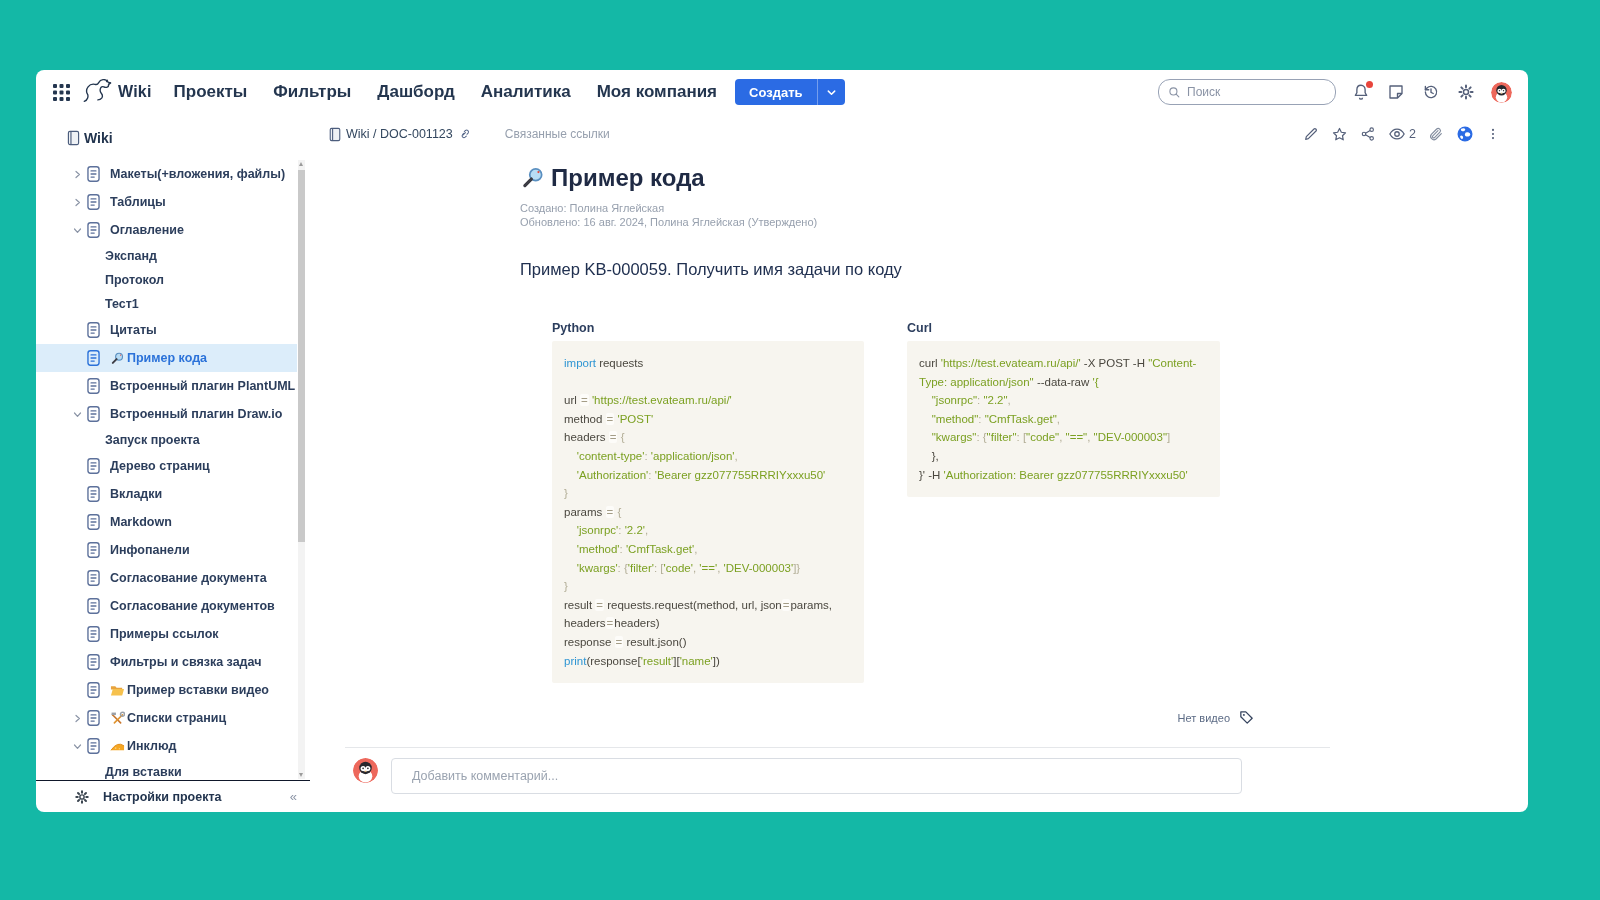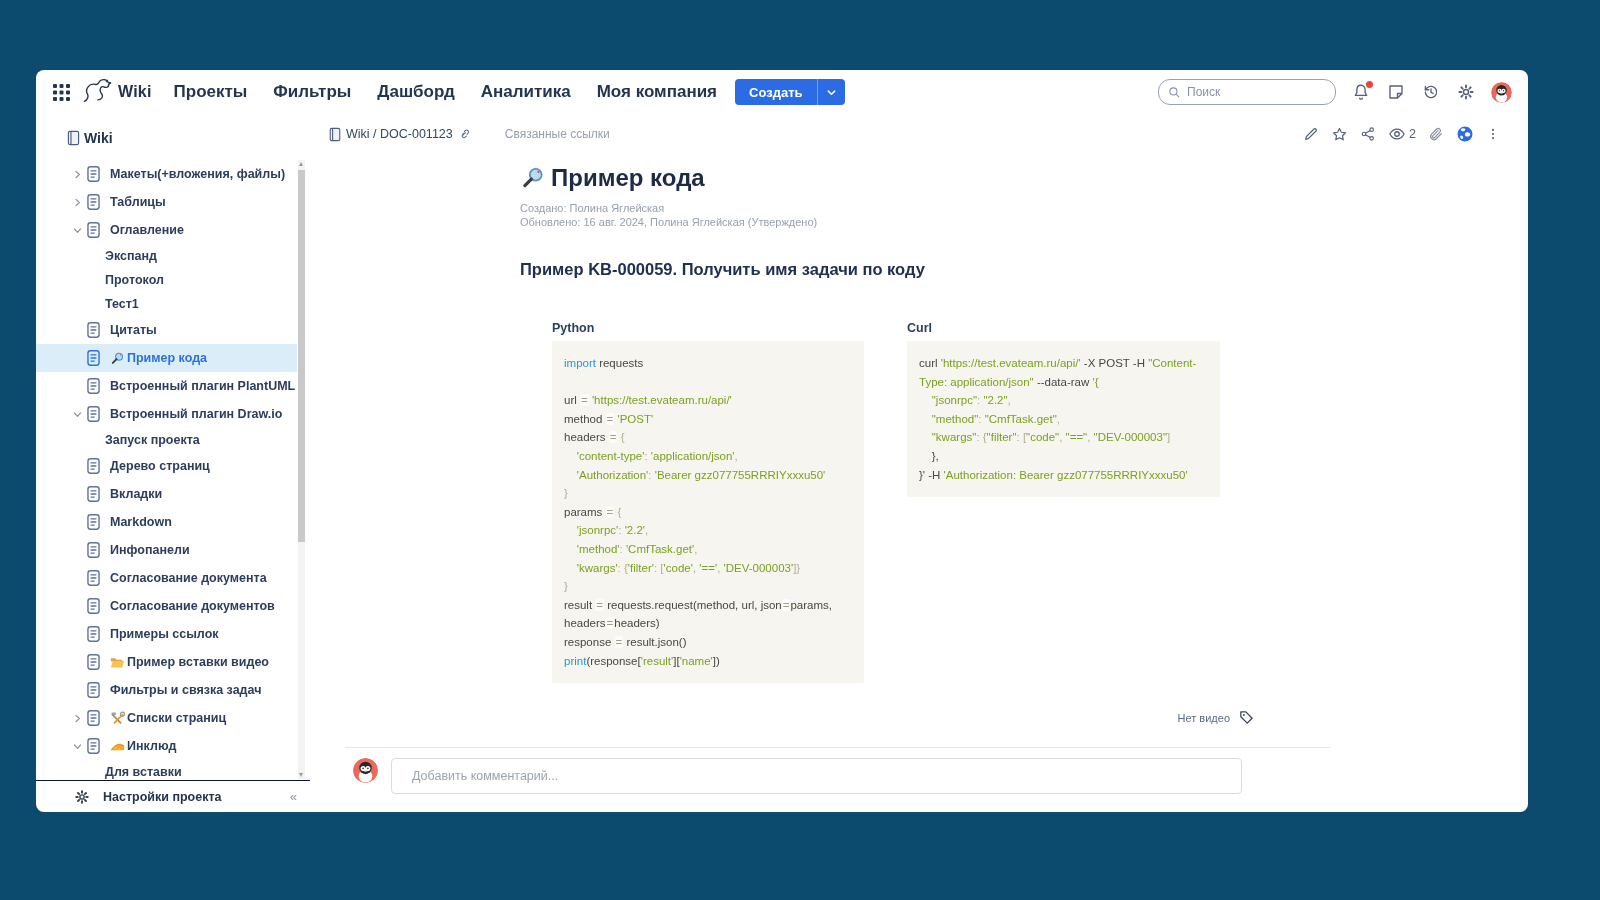--- a/index.html
+++ b/index.html
@@ -1,17 +1,17 @@
 <!DOCTYPE html>
 <html><head>
 <meta charset="utf-8">
 <style>
   html,body{margin:0;padding:0;}
   body{width:1600px;height:900px;font-family:"Liberation Sans",sans-serif;-webkit-font-smoothing:antialiased;}
-  .stage{position:relative;width:1600px;height:900px;background:#0c4a6e;overflow:hidden;}
+  .stage{position:relative;width:1600px;height:900px;background:#14b8a6;overflow:hidden;}
   .app-card{position:absolute;left:36px;top:70px;width:1492px;height:742px;background:#fff;border-radius:8px;overflow:hidden;display:flex;flex-direction:column;}
 
   
   .navbar{flex:0 0 44px;display:flex;align-items:center;padding:0 16px 0 14px;}
   .nav-left{display:flex;align-items:center;}
   .grid-btn{width:22px;height:22px;display:flex;align-items:center;justify-content:center;cursor:pointer;}
   .logo{margin-left:8px;display:flex;align-items:center;}
   .brand{margin-left:4px;font-size:16px;font-weight:bold;color:#22344e;letter-spacing:.2px;}
   .nav-menu{display:flex;gap:26px;margin-left:22px;}
   .nav-item{font-size:17px;font-weight:600;color:#24364f;cursor:pointer;white-space:nowrap;}
@@ -55,21 +55,21 @@
   .crumb-text{font-size:12.5px;color:#33475f;}
   .related-link{margin-left:34px;font-size:12px;color:#97a0ae;cursor:pointer;}
   .doc-toolbar{margin-left:auto;display:flex;align-items:center;gap:12px;}
   .tb-icon{display:flex;align-items:center;gap:3px;color:#55607a;cursor:pointer;}
   .views-count{font-size:12.5px;color:#55607a;}
 
   .doc{position:relative;width:1020px;}
   .doc-head{margin:10px 0 0 210px;display:flex;align-items:center;gap:5px;}
   .doc-title{font-size:24px;font-weight:bold;color:#1f2a44;}
   .doc-meta{margin:9px 0 0 210px;font-size:11px;line-height:14px;color:#97a0ae;}
-  .doc-h2{margin:31px 0 0 210px;font-size:16.5px;font-weight:bold;color:#203050;}
+  .doc-h2{margin:31px 0 0 210px;font-size:16.5px;font-weight:normal;color:#203050;}
   .code-cols{margin:42px 0 0 221px;display:flex;gap:22px;align-items:flex-start;}
   .code-col{display:flex;flex-direction:column;padding-left:21px;}
   .code-col.c0{width:312px;}
   .code-col.c1{width:313px;}
   .code-label{font-size:12.5px;font-weight:bold;color:#2c3e5e;margin-bottom:6px;}
   .code-block{background:#f7f5ef;border-radius:2px;padding:13px 12px;overflow:hidden;}
   .code-line{font-size:11.5px;line-height:18.6px;white-space:pre;color:#4a473f;min-height:18.6px;}
   .tk-k{color:#2e95d3;}
   .tk-s{color:#7ba021;}
   .tk-p{color:#4a473f;}
@@ -373,37 +373,37 @@
               <span class="tree-label">Примеры ссылок</span>
             </div>
             <div class="tree-row">
               <span class="tree-chev"></span>
               <span class="tree-doc">
                 <svg width="17" height="18" viewBox="0 0 24 26">
                   <rect x="4" y="2.5" width="16" height="21" rx="3.5" fill="none" stroke="#5d719b" stroke-width="2"></rect>
                   <path d="M8.5 8.5 h7 M8.5 13 h7 M8.5 17.5 h4.5" stroke="#5d719b" stroke-width="2" stroke-linecap="round"></path>
                 </svg>
               </span>
+              <span class="tree-label">Фильтры и связка задач</span>
+            </div>
+            <div class="tree-row">
+              <span class="tree-chev"></span>
+              <span class="tree-doc">
+                <svg width="17" height="18" viewBox="0 0 24 26">
+                  <rect x="4" y="2.5" width="16" height="21" rx="3.5" fill="none" stroke="#5d719b" stroke-width="2"></rect>
+                  <path d="M8.5 8.5 h7 M8.5 13 h7 M8.5 17.5 h4.5" stroke="#5d719b" stroke-width="2" stroke-linecap="round"></path>
+                </svg>
+              </span>
               <span class="tree-emoji">
                 <svg width="15" height="13" viewBox="0 0 24 20">
                   <path d="M1.5 3 h7 l2 2.5 h9 v3 h-18 Z" fill="#e8a33d"></path>
                   <path d="M1.5 18 L4.5 7.5 h18 L19.5 18 Z" fill="#f6c14d"></path>
                 </svg>
               </span>
               <span class="tree-label">Пример вставки видео</span>
-            </div>
-            <div class="tree-row">
-              <span class="tree-chev"></span>
-              <span class="tree-doc">
-                <svg width="17" height="18" viewBox="0 0 24 26">
-                  <rect x="4" y="2.5" width="16" height="21" rx="3.5" fill="none" stroke="#5d719b" stroke-width="2"></rect>
-                  <path d="M8.5 8.5 h7 M8.5 13 h7 M8.5 17.5 h4.5" stroke="#5d719b" stroke-width="2" stroke-linecap="round"></path>
-                </svg>
-              </span>
-              <span class="tree-label">Фильтры и связка задач</span>
             </div>
             <div class="tree-row">
               <span class="tree-chev">
                 <svg width="9" height="9" viewBox="0 0 12 12">
                   <path d="M4 2 L8.5 6 L4 10" fill="none" stroke="#8b94a6" stroke-width="1.6" stroke-linecap="round" stroke-linejoin="round"></path>
                 </svg>
               </span>
               <span class="tree-doc">
                 <svg width="17" height="18" viewBox="0 0 24 26">
                   <rect x="4" y="2.5" width="16" height="21" rx="3.5" fill="none" stroke="#5d719b" stroke-width="2"></rect>

